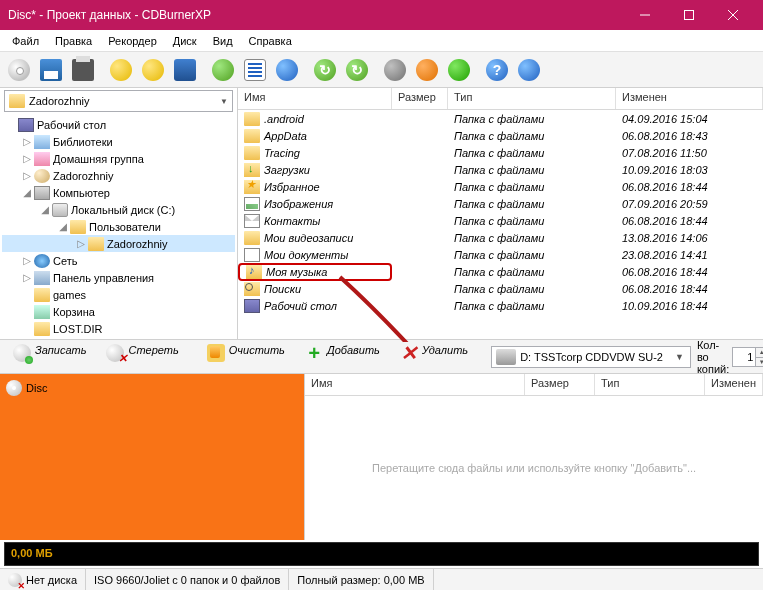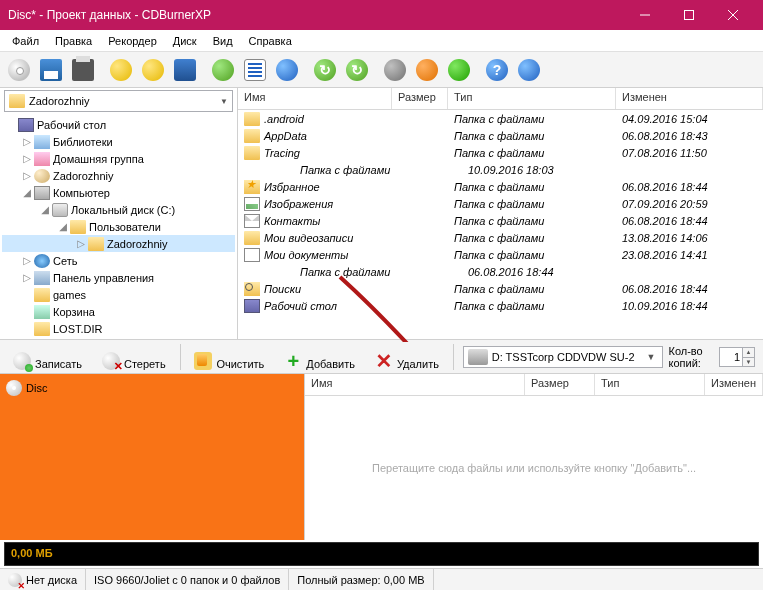--- a/index.html
+++ b/index.html
@@ -88,21 +88,21 @@
 .lh.name{width:154px;} .lh.size{width:56px;} .lh.type{width:168px;} .lh.mod{flex:1;}
 .listbody { flex:1; overflow:auto; background:#fff;font-style:italic;}
 .lrow { height:17px; display:flex; align-items:center;}
 .lc{padding:0 6px;overflow:hidden;white-space:nowrap;}
 .lc.name{width:154px;display:flex;align-items:center;} .lc.size{width:56px;} .lc.type{width:168px;} .lc.mod{flex:1;}
 .lc.name .tico{margin-right:4px;}
 .lrow.hl .lc.name{border:2px solid #c00;border-radius:4px;margin:-1px 0;}
 
 
 .actionbar { height:34px; background:#f4f4f4; border-bottom:1px solid #d0d0d0; display:flex; align-items:center; padding:2px 4px; gap:2px;}
-.abtn { height:28px; padding:0 8px; border:1px solid transparent; border-radius:3px; display:flex; align-items:flex-end; gap:4px;}
+.abtn { height:28px; padding:0 8px; border:1px solid transparent; border-radius:3px; display:flex; align-items:flex-start; gap:4px;font-style:italic;}
 .abtn .aic{width:18px;height:18px;}
 .aic-burn{background:radial-gradient(circle at 6px 6px,#fff,#bbb);border-radius:50%;position:relative;}
 .aic-burn::after{content:"";position:absolute;right:-2px;bottom:-2px;width:8px;height:8px;background:radial-gradient(#6c6,#2a2);border-radius:50%;}
 .aic-erase{background:radial-gradient(circle at 6px 6px,#fff,#bbb);border-radius:50%;position:relative;}
 .aic-erase::after{content:"✕";position:absolute;right:-3px;bottom:-3px;color:#c00;font-size:11px;font-weight:bold;}
 .aic-clear{background:#f4d060;border-radius:3px;position:relative;}
 .aic-clear::after{content:"";position:absolute;top:2px;left:3px;width:10px;height:12px;background:linear-gradient(#fc6,#e80);border-radius:2px;}
 .aic-add{color:#2a2;font-size:20px;font-weight:bold;line-height:18px;text-align:center;}
 .aic-del{color:#c22;font-size:20px;font-weight:bold;line-height:18px;text-align:center;}
 .asep{width:1px;height:26px;background:#ccc;margin:0 3px;}
@@ -329,20 +329,24 @@
         <div class="lrow">
           <div class="lc name">
             <div class="tico ico-folder"></div>
             <span>Tracing</span>
           </div>
           <div class="lc size"></div>
           <div class="lc type">Папка с файлами</div>
           <div class="lc mod">07.08.2016 11:50</div>
         </div>
         <div class="lrow">
+          <div class="lc name">
+            <div class="tico ico-dl"></div>
+            <span>Загрузки</span>
+          </div>
           <div class="lc size"></div>
           <div class="lc type">Папка с файлами</div>
           <div class="lc mod">10.09.2016 18:03</div>
         </div>
         <div class="lrow">
           <div class="lc name">
             <div class="tico ico-fav"></div>
             <span>Избранное</span>
           </div>
           <div class="lc size"></div>
@@ -379,20 +383,24 @@
         <div class="lrow">
           <div class="lc name">
             <div class="tico ico-doc"></div>
             <span>Мои документы</span>
           </div>
           <div class="lc size"></div>
           <div class="lc type">Папка с файлами</div>
           <div class="lc mod">23.08.2016 14:41</div>
         </div>
         <div class="lrow hl">
+          <div class="lc name">
+            <div class="tico ico-music"></div>
+            <span>Моя музыка</span>
+          </div>
           <div class="lc size"></div>
           <div class="lc type">Папка с файлами</div>
           <div class="lc mod">06.08.2016 18:44</div>
         </div>
         <div class="lrow">
           <div class="lc name">
             <div class="tico ico-search"></div>
             <span>Поиски</span>
           </div>
           <div class="lc size"></div>

